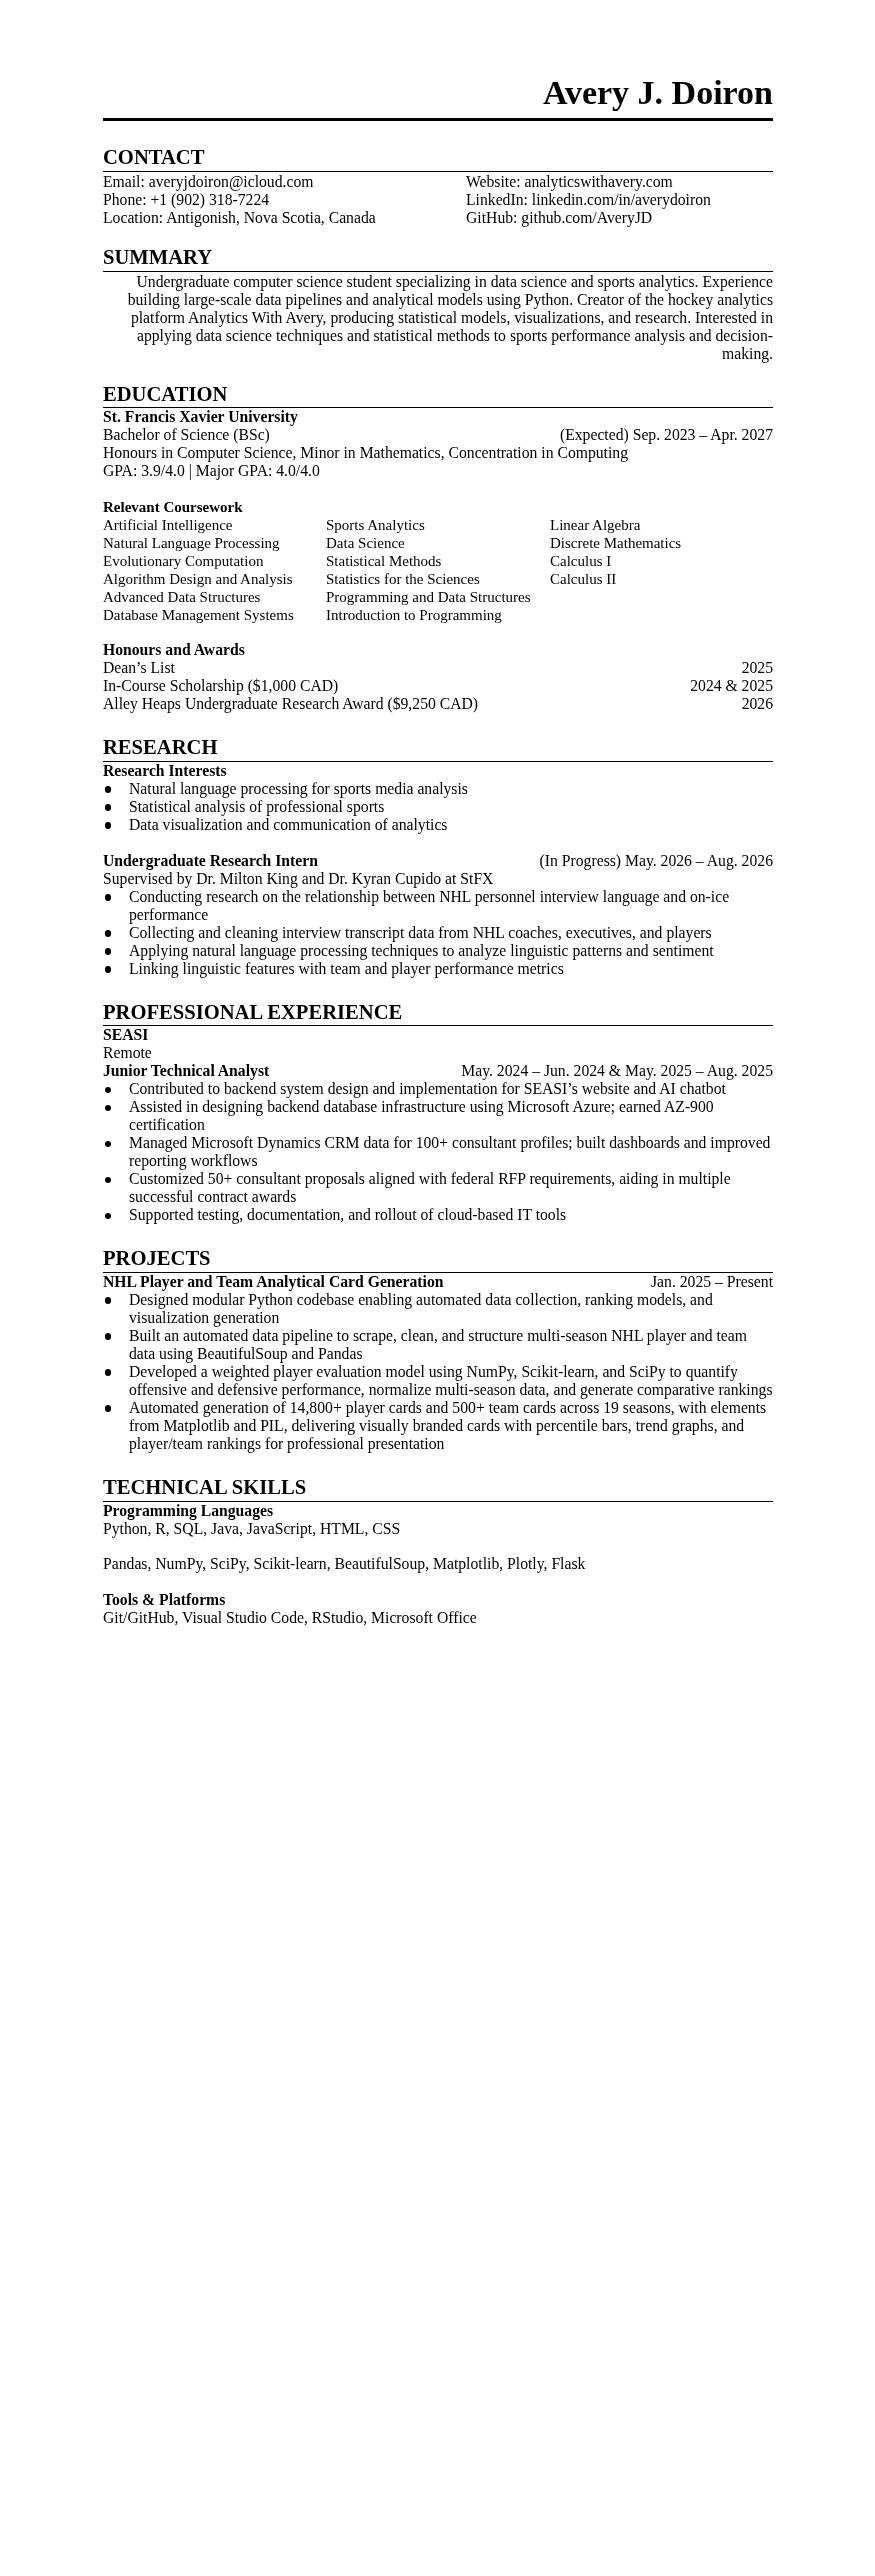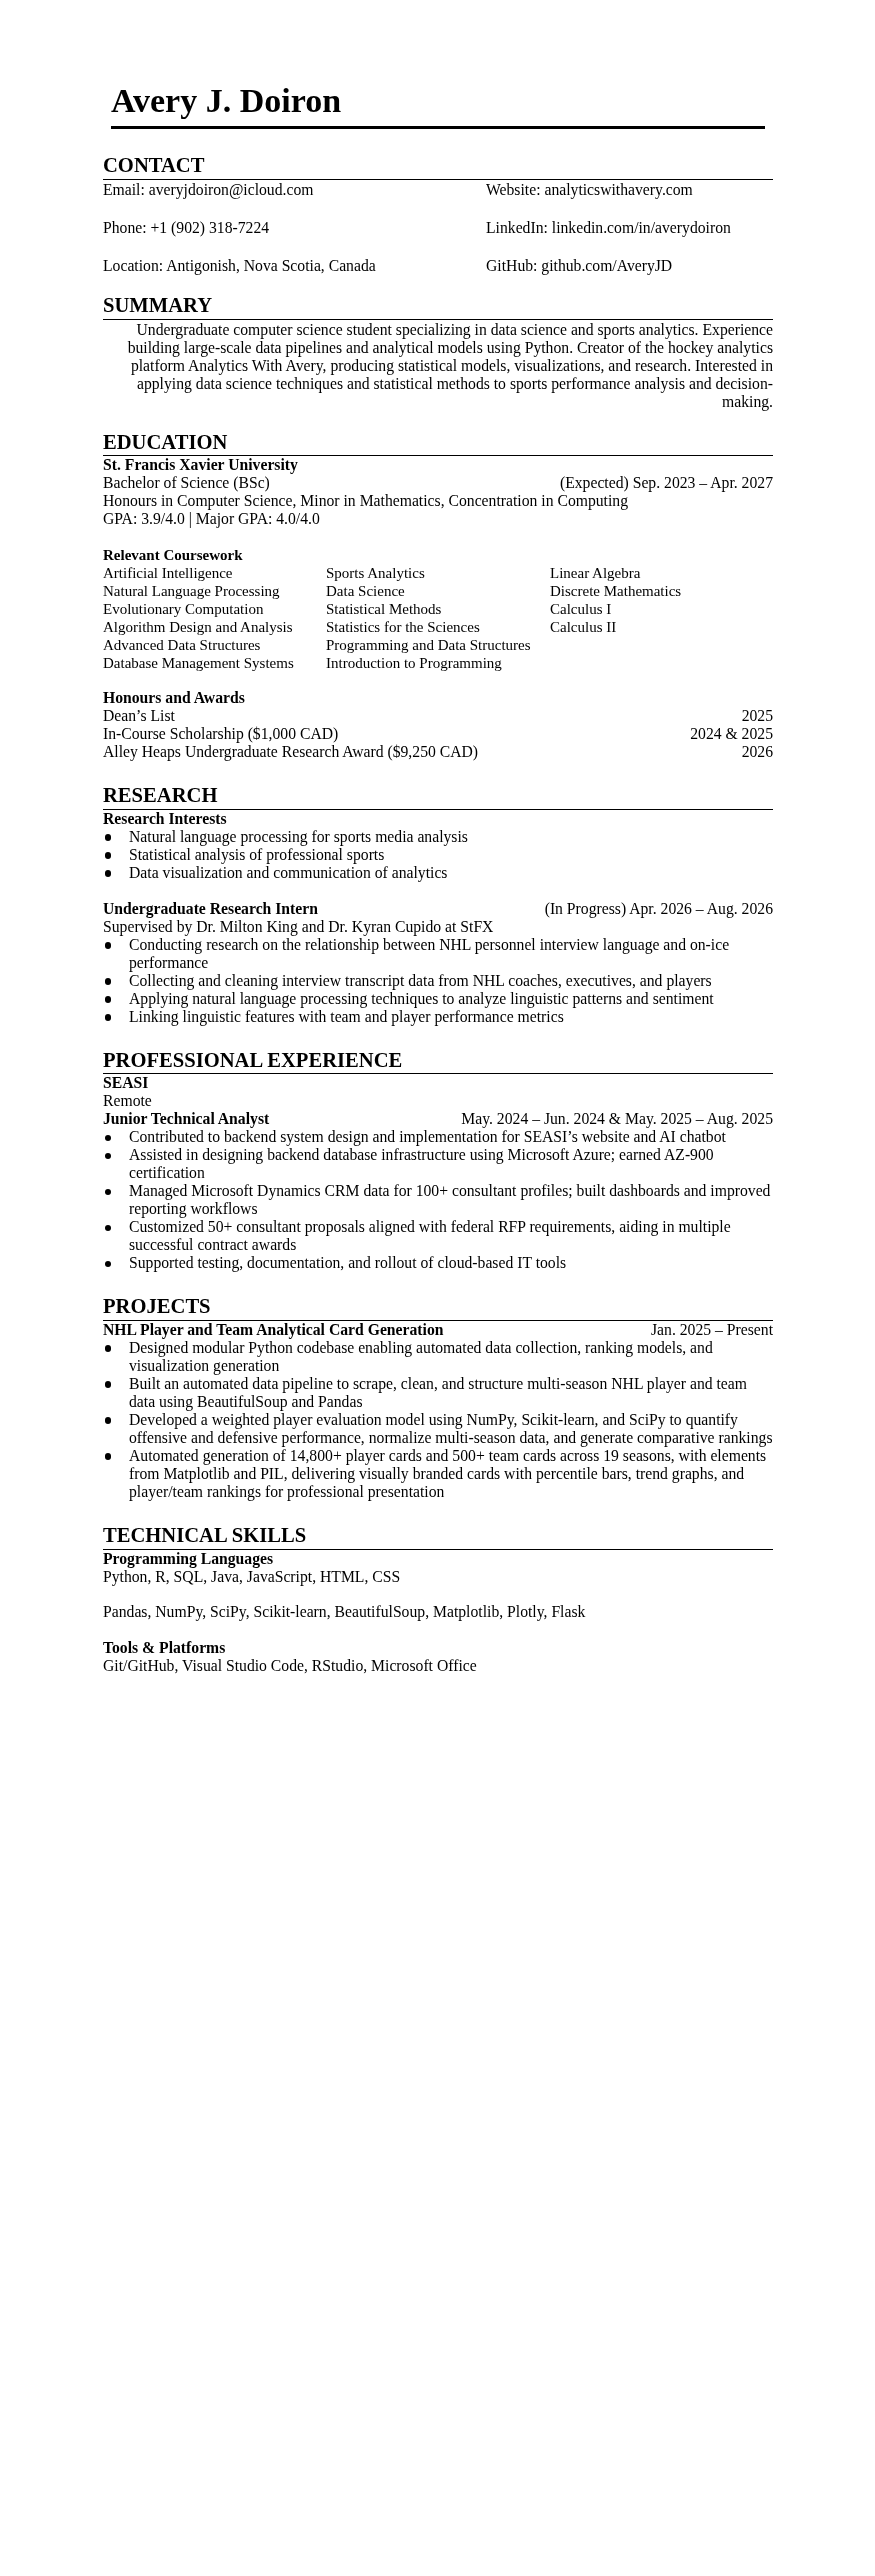--- a/index.html
+++ b/index.html
@@ -18,24 +18,25 @@
     .page {
       position: absolute;
       left: 103px;
       top: 0;
       width: 670px;
     }
     .name {
       font-size: 34px;
       font-weight: bold;
       line-height: 34px;
-      margin: 8px;
+      margin: 0;
       padding-top: 76px;
       padding-bottom: 8.2px;
       border-bottom: 3.1px solid #000;
+      text-align: right;
     }
     .section {
       margin-top: 21.6px;
     }
     .section-title {
       font-size: 20.6px;
       font-weight: bold;
       line-height: 20.6px;
       margin: 0;
       padding-bottom: 3.1px;
@@ -52,21 +53,20 @@
       align-items: baseline;
       font-size: 15.7px;
       line-height: 18px;
     }
     .contact-grid {
       display: grid;
       grid-template-columns: 363px 1fr;
       font-size: 15.7px;
       line-height: 18px;
       padding-top: 1px;
-      gap: 20px;
     }
     .summary-text {
       font-size: 15.7px;
       line-height: 18px;
       padding-top: 1px;
       text-align: right;
     }
     .subhead {
       font-size: 15.7px;
       font-weight: bold;
@@ -179,21 +179,21 @@
     <div class="subhead">Research Interests</div>
     <ul class="bullets">
       <li><span class="dot"></span><span>Natural language processing for sports media analysis</span></li>
       <li><span class="dot"></span><span>Statistical analysis of professional sports</span></li>
       <li><span class="dot"></span><span>Data visualization and communication of analytics</span></li>
     </ul>
 
     <div class="gap"></div>
     <div class="row">
       <span class="bold">Undergraduate Research Intern</span>
-      <span>(In Progress) Apr. 2026 – Aug. 2026</span>
+      <span>(In Progress) May. 2026 – Aug. 2026</span>
     </div>
     <div class="text">Supervised by Dr. Milton King and Dr. Kyran Cupido at StFX</div>
     <ul class="bullets">
       <li><span class="dot"></span><span>Conducting research on the relationship between NHL personnel interview language and on-ice performance</span></li>
       <li><span class="dot"></span><span>Collecting and cleaning interview transcript data from NHL coaches, executives, and players</span></li>
       <li><span class="dot"></span><span>Applying natural language processing techniques to analyze linguistic patterns and sentiment</span></li>
       <li><span class="dot"></span><span>Linking linguistic features with team and player performance metrics</span></li>
     </ul>
   </section>
 

